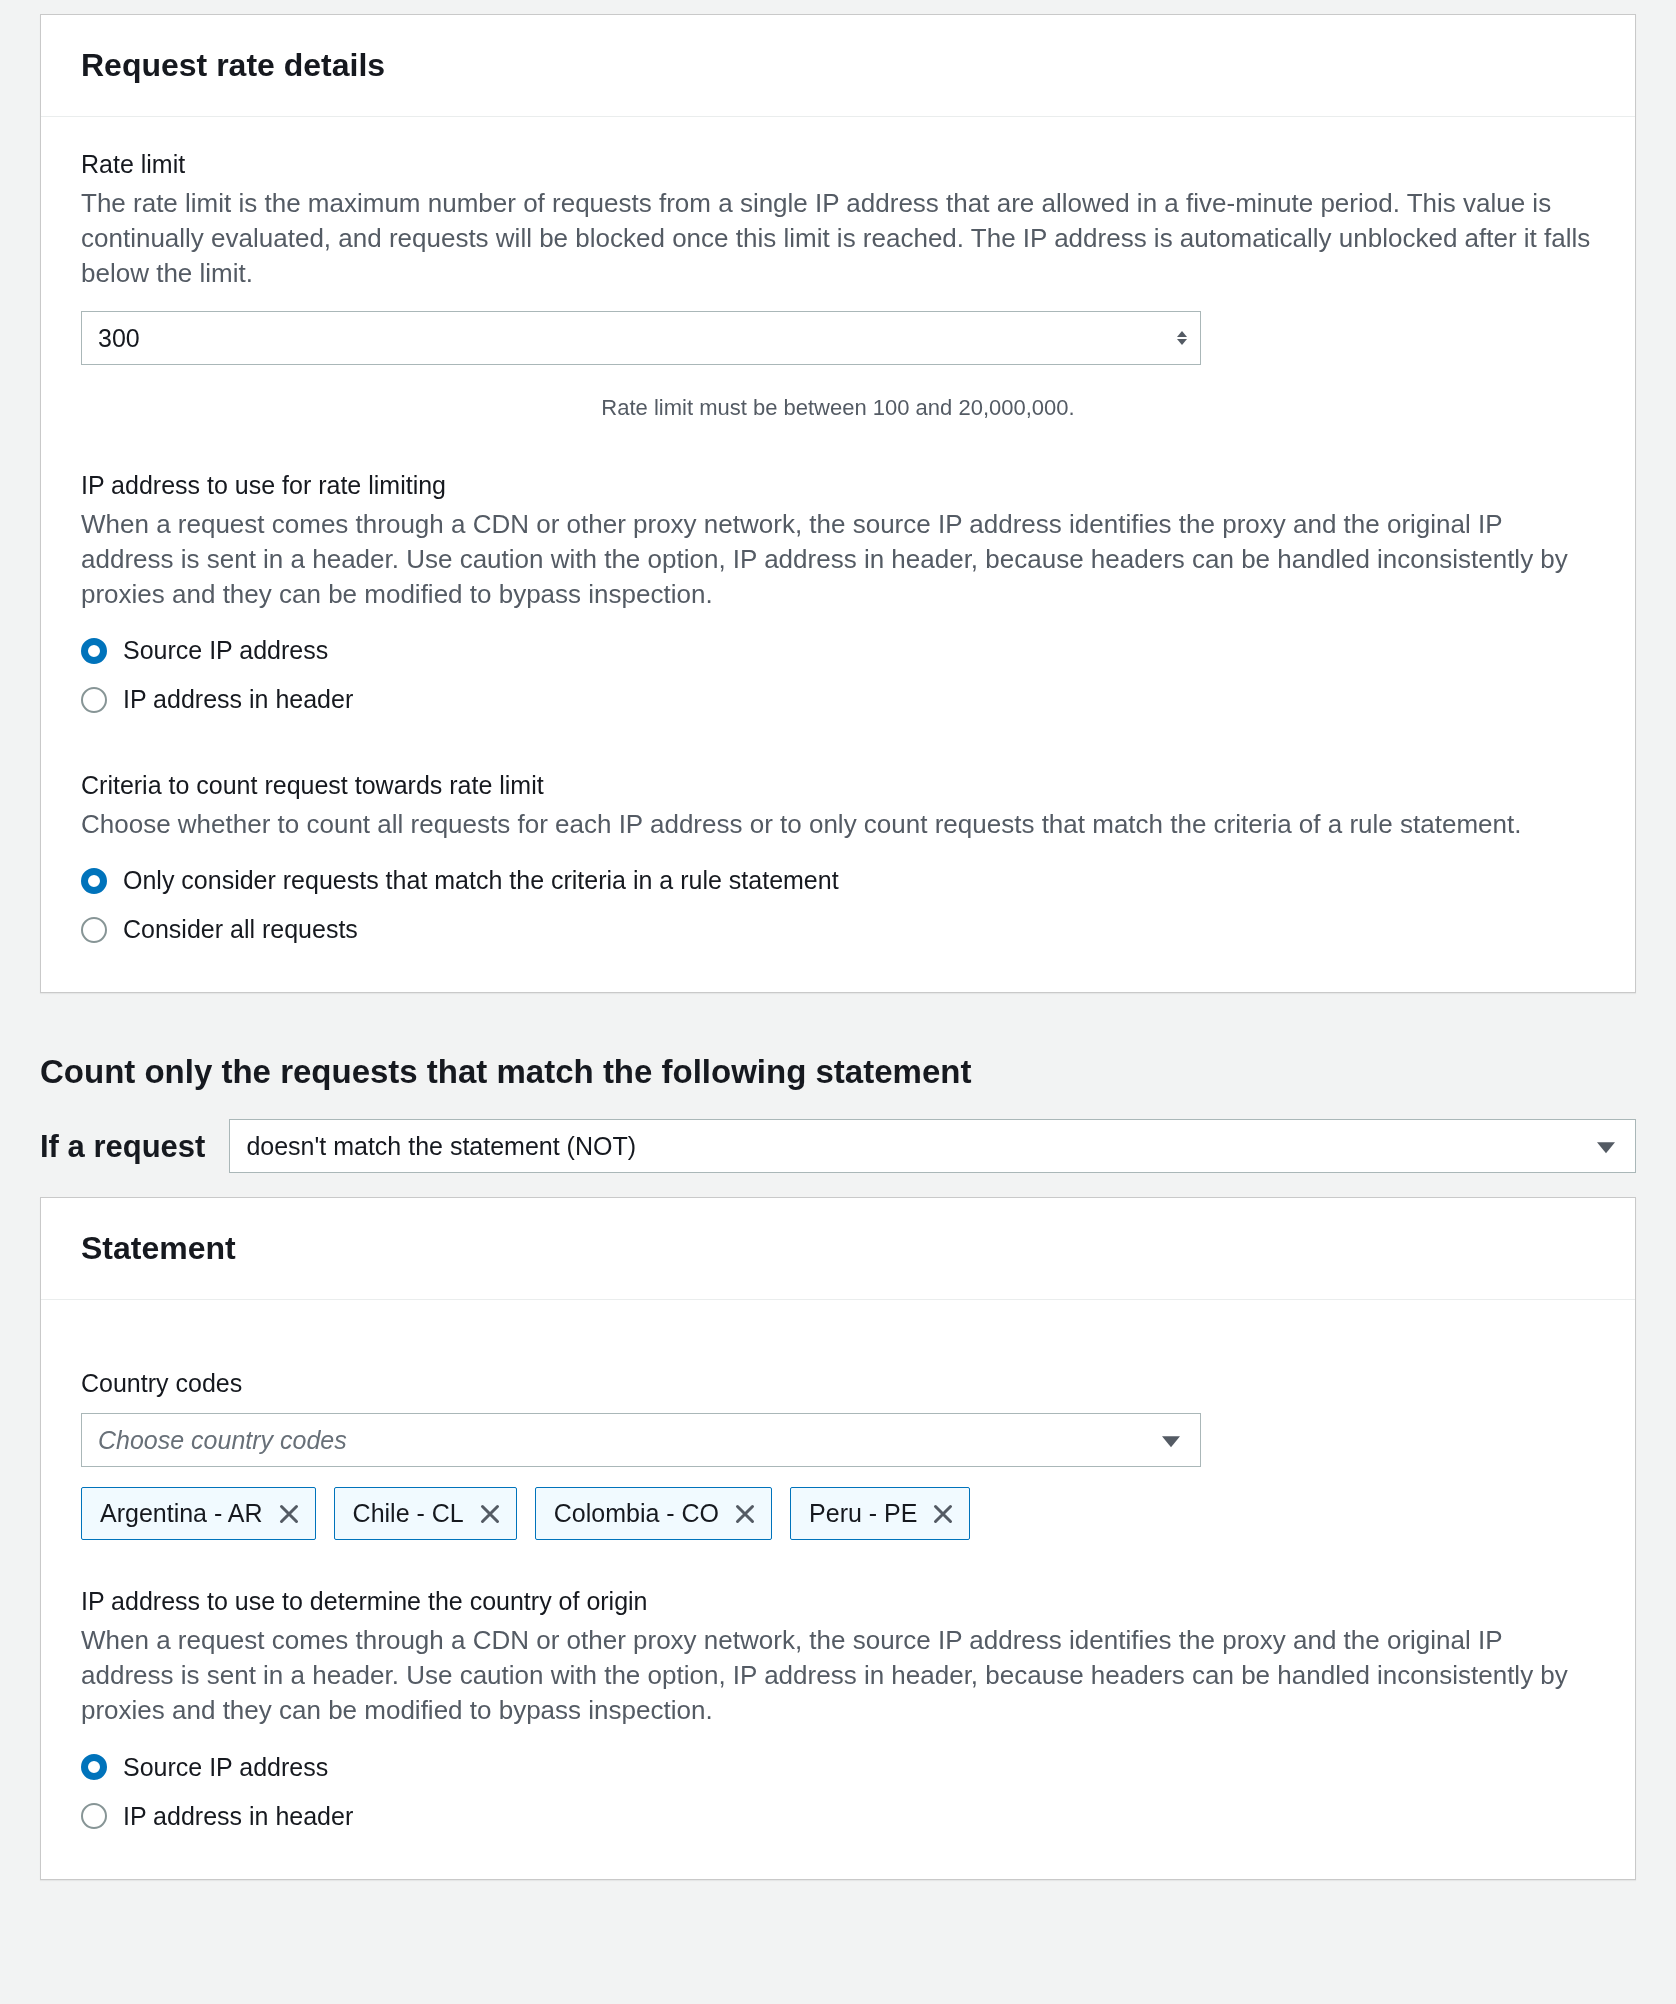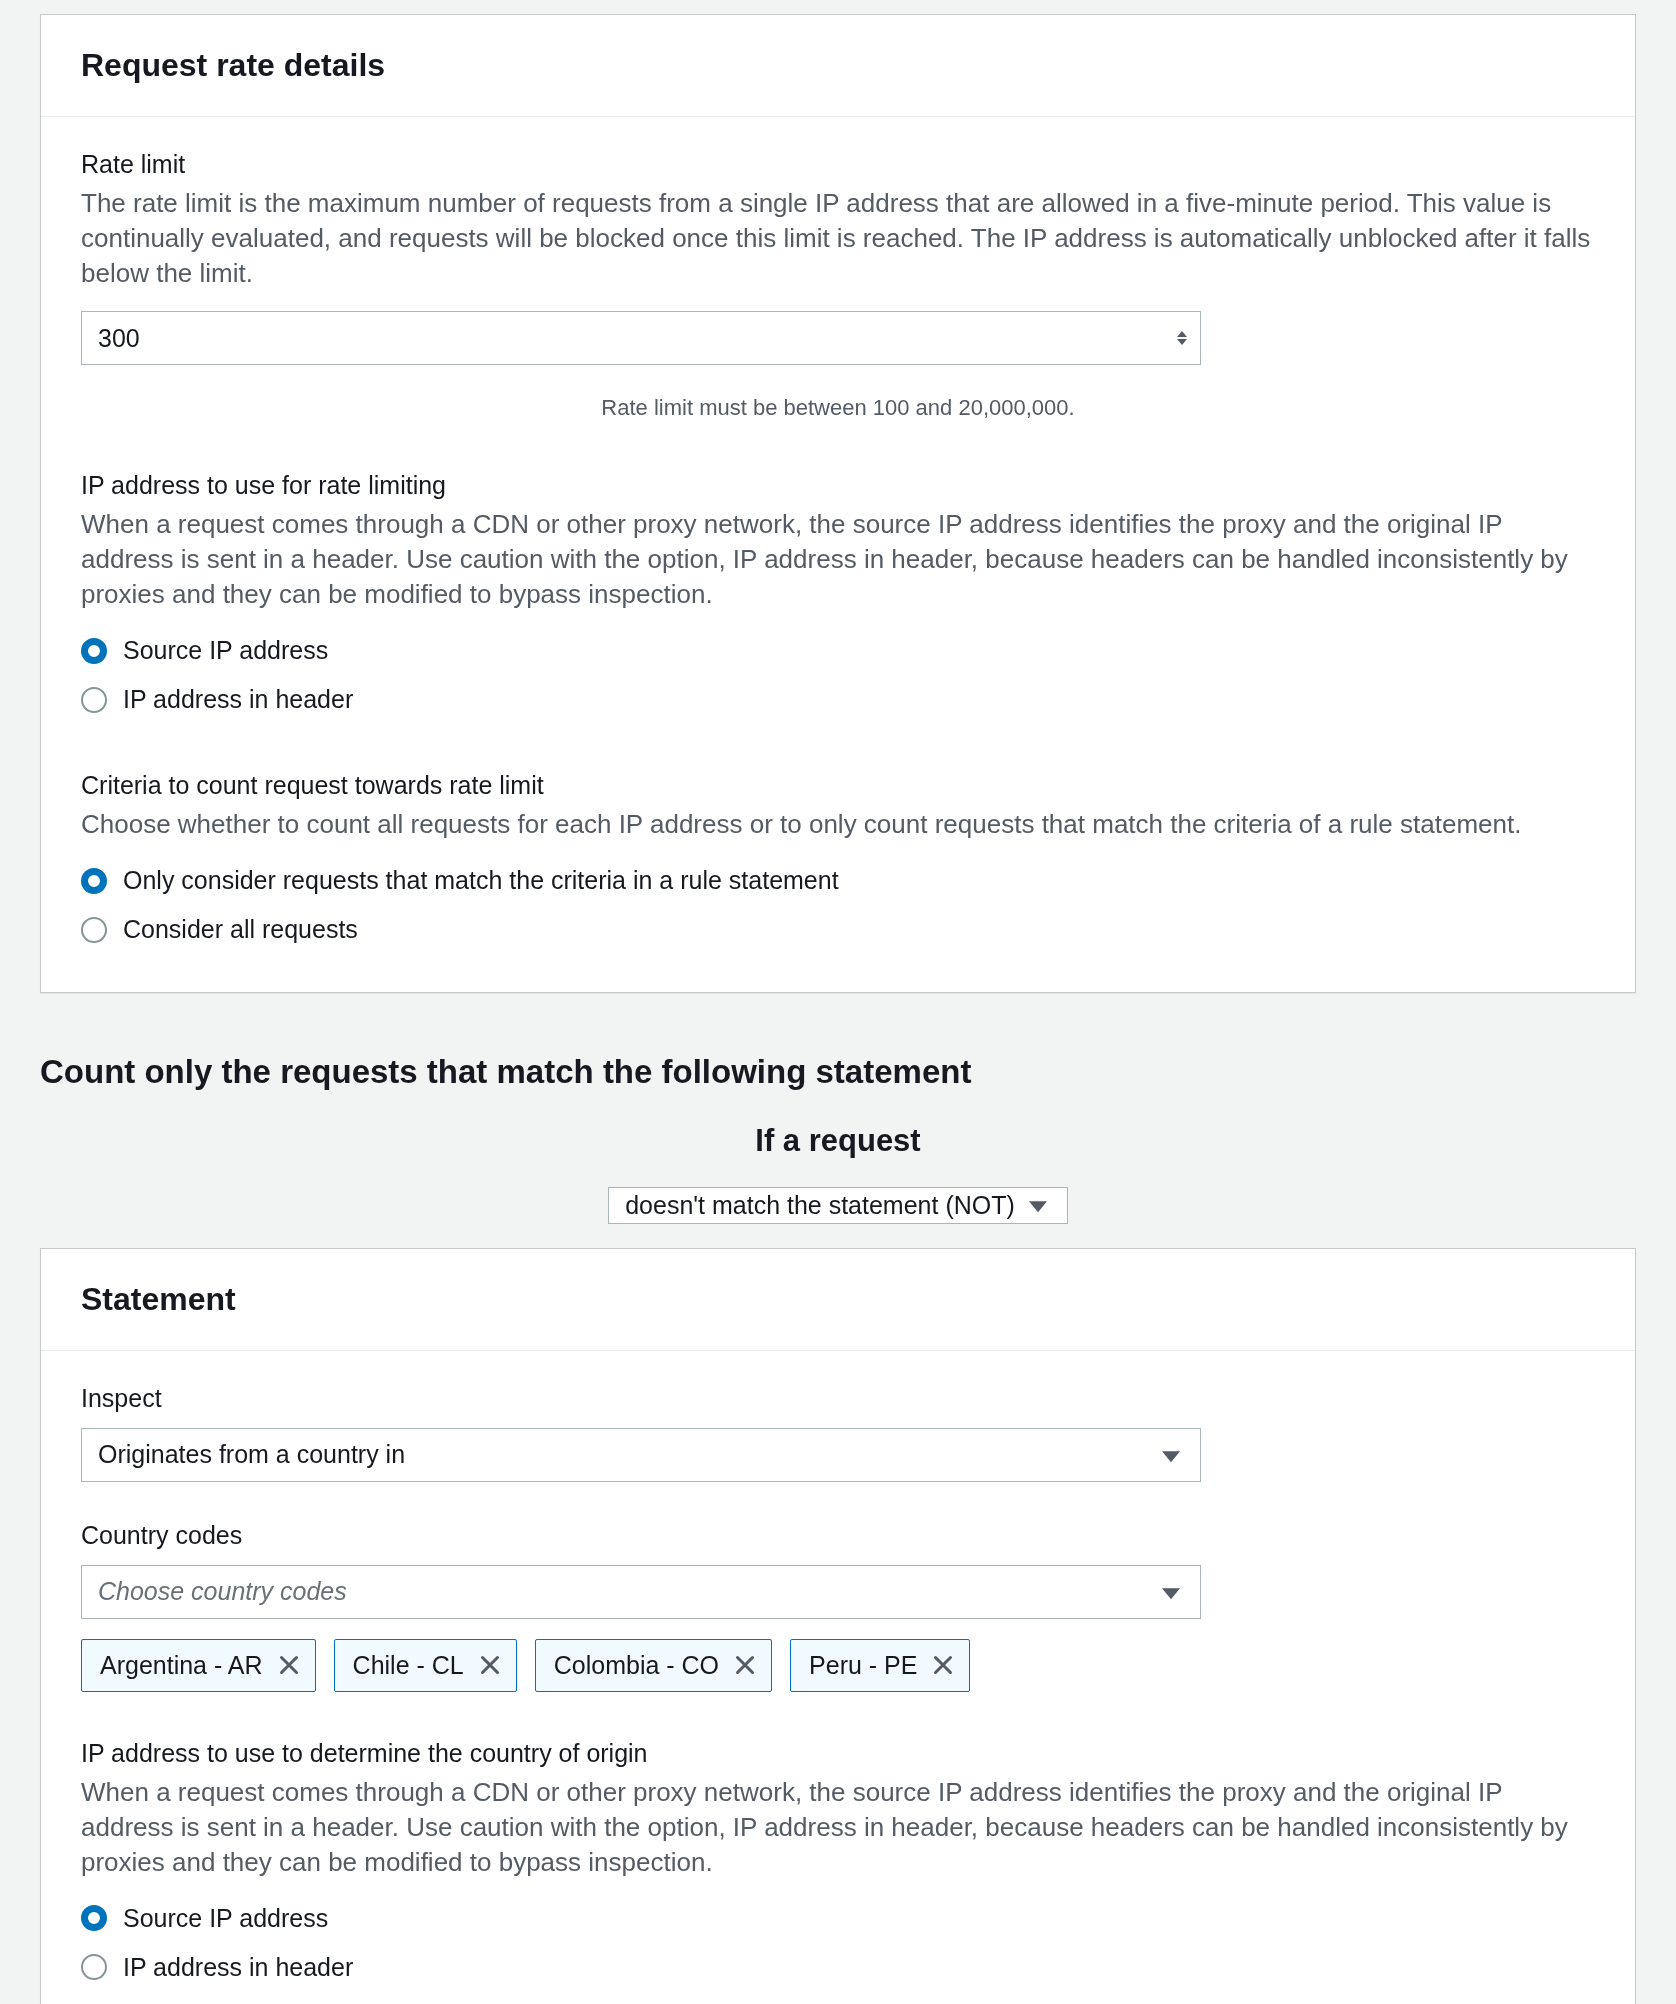--- a/index.html
+++ b/index.html
@@ -127,21 +127,20 @@
   .section-heading {
     font-size: 33px;
     font-weight: 700;
     margin: 56px 0 24px 0;
   }
   .match-row {
     display: flex;
     align-items: center;
     gap: 24px;
     margin-bottom: 24px;
-    flex-direction: column;
   }
   .match-label {
     font-size: 31px;
     font-weight: 700;
     white-space: nowrap;
   }
   .select {
     position: relative;
     flex: 1;
     height: 54px;
@@ -258,27 +257,20 @@
       <span class="caret"></span>
     </div>
   </div>
 
   <div class="panel">
     <div class="panel-header">
       <h2>Statement</h2>
     </div>
     <div class="panel-body">
 
-      <div>
-        <p class="field-title" style="margin-bottom:12px;">Inspect</p>
-        <div class="select small">
-          <span>Originates from a country in</span>
-          <span class="caret"></span>
-        </div>
-      </div>
 
       <div class="block" style="margin-top:36px;">
         <p class="field-title" style="margin-bottom:12px;">Country codes</p>
         <div class="select small">
           <span class="placeholder">Choose country codes</span>
           <span class="caret"></span>
         </div>
         <div class="tags">
           <span class="tag">
             <span>Argentina - AR</span>

